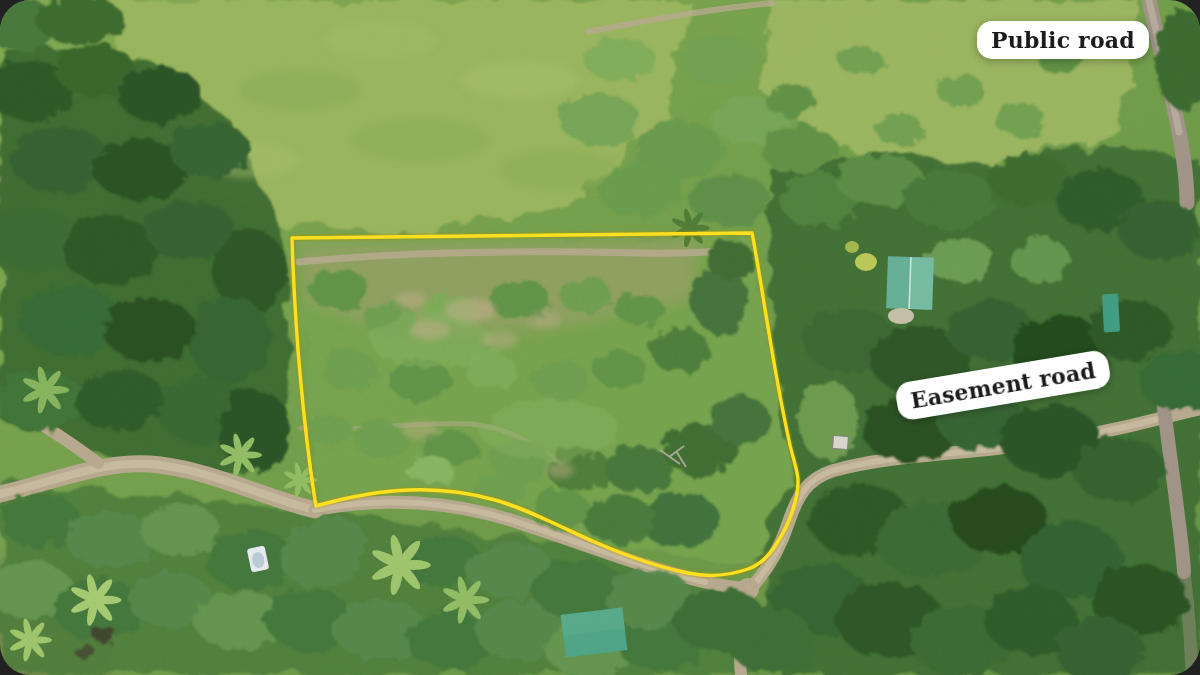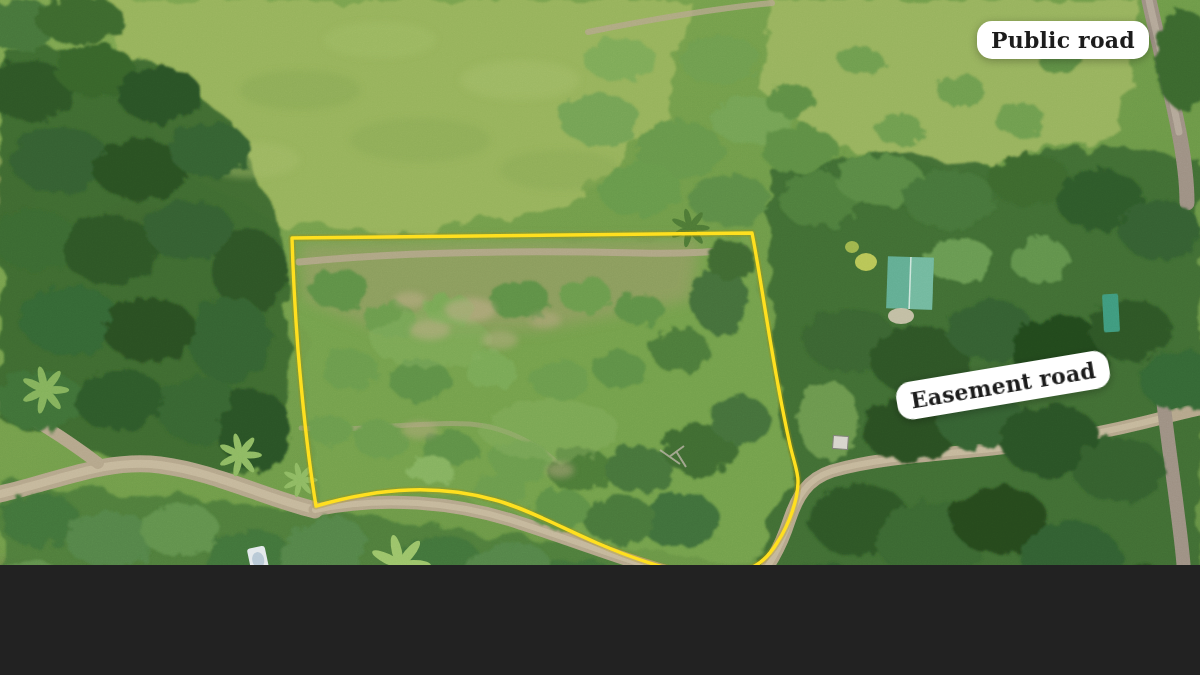--- a/index.html
+++ b/index.html
@@ -1,17 +1,17 @@
 <!DOCTYPE html>
 <html style="--boundary-yellow: #ffdf1e; --label-bg: #ffffff; --label-text: #1c1c1c; --roof-teal: #63ae94; --roof-teal-dark: #3f9b7f; --roof-green: #4ea284; --road-tan: #b5a78c; --road-gray: #9e9184;"><head>
 <meta charset="utf-8">
 <style>
   html,body{margin:0;padding:0;background:#222;}
-  .stage{position:relative;width:1200px;height:565px;overflow:hidden;
-         font-family:"DejaVu Serif", serif;}
+  .stage{position:relative;width:1200px;height:675px;overflow:hidden;
+         font-family:"DejaVu Serif", serif;border-radius:31px;}
   .stage svg{position:absolute;inset:0;display:block;}
 
   
   .road{fill:none;stroke:var(--road-tan,#b5a78c);stroke-linecap:round;}
   .road-hi{fill:none;stroke:#d6c9ac;stroke-linecap:round;opacity:.5;}
   .road-gray{stroke:var(--road-gray,#9e9184);}
   .road-gray-hi{stroke:#c9bfae;}
 
   
   .boundary{fill:none;stroke:var(--boundary-yellow,#ffdf1e);stroke-width:3.4;stroke-linejoin:round;}

